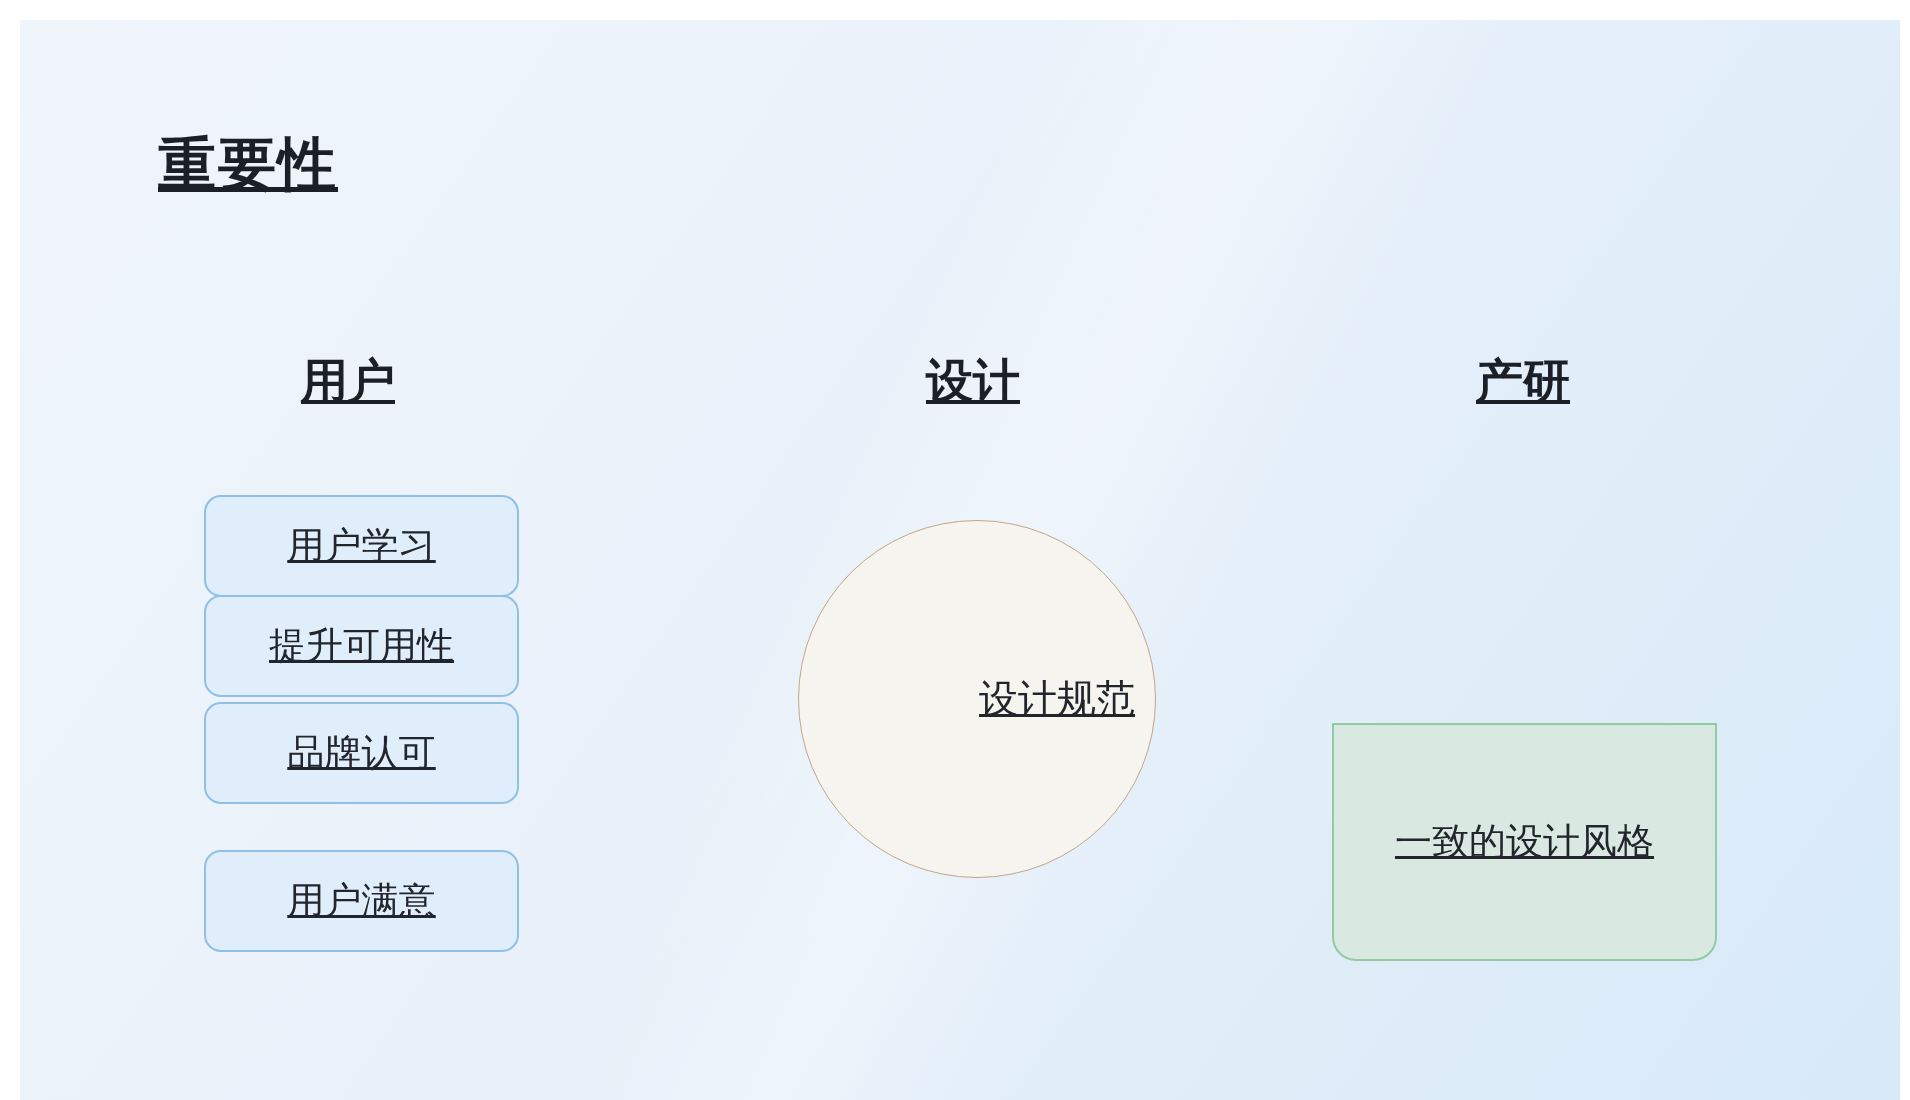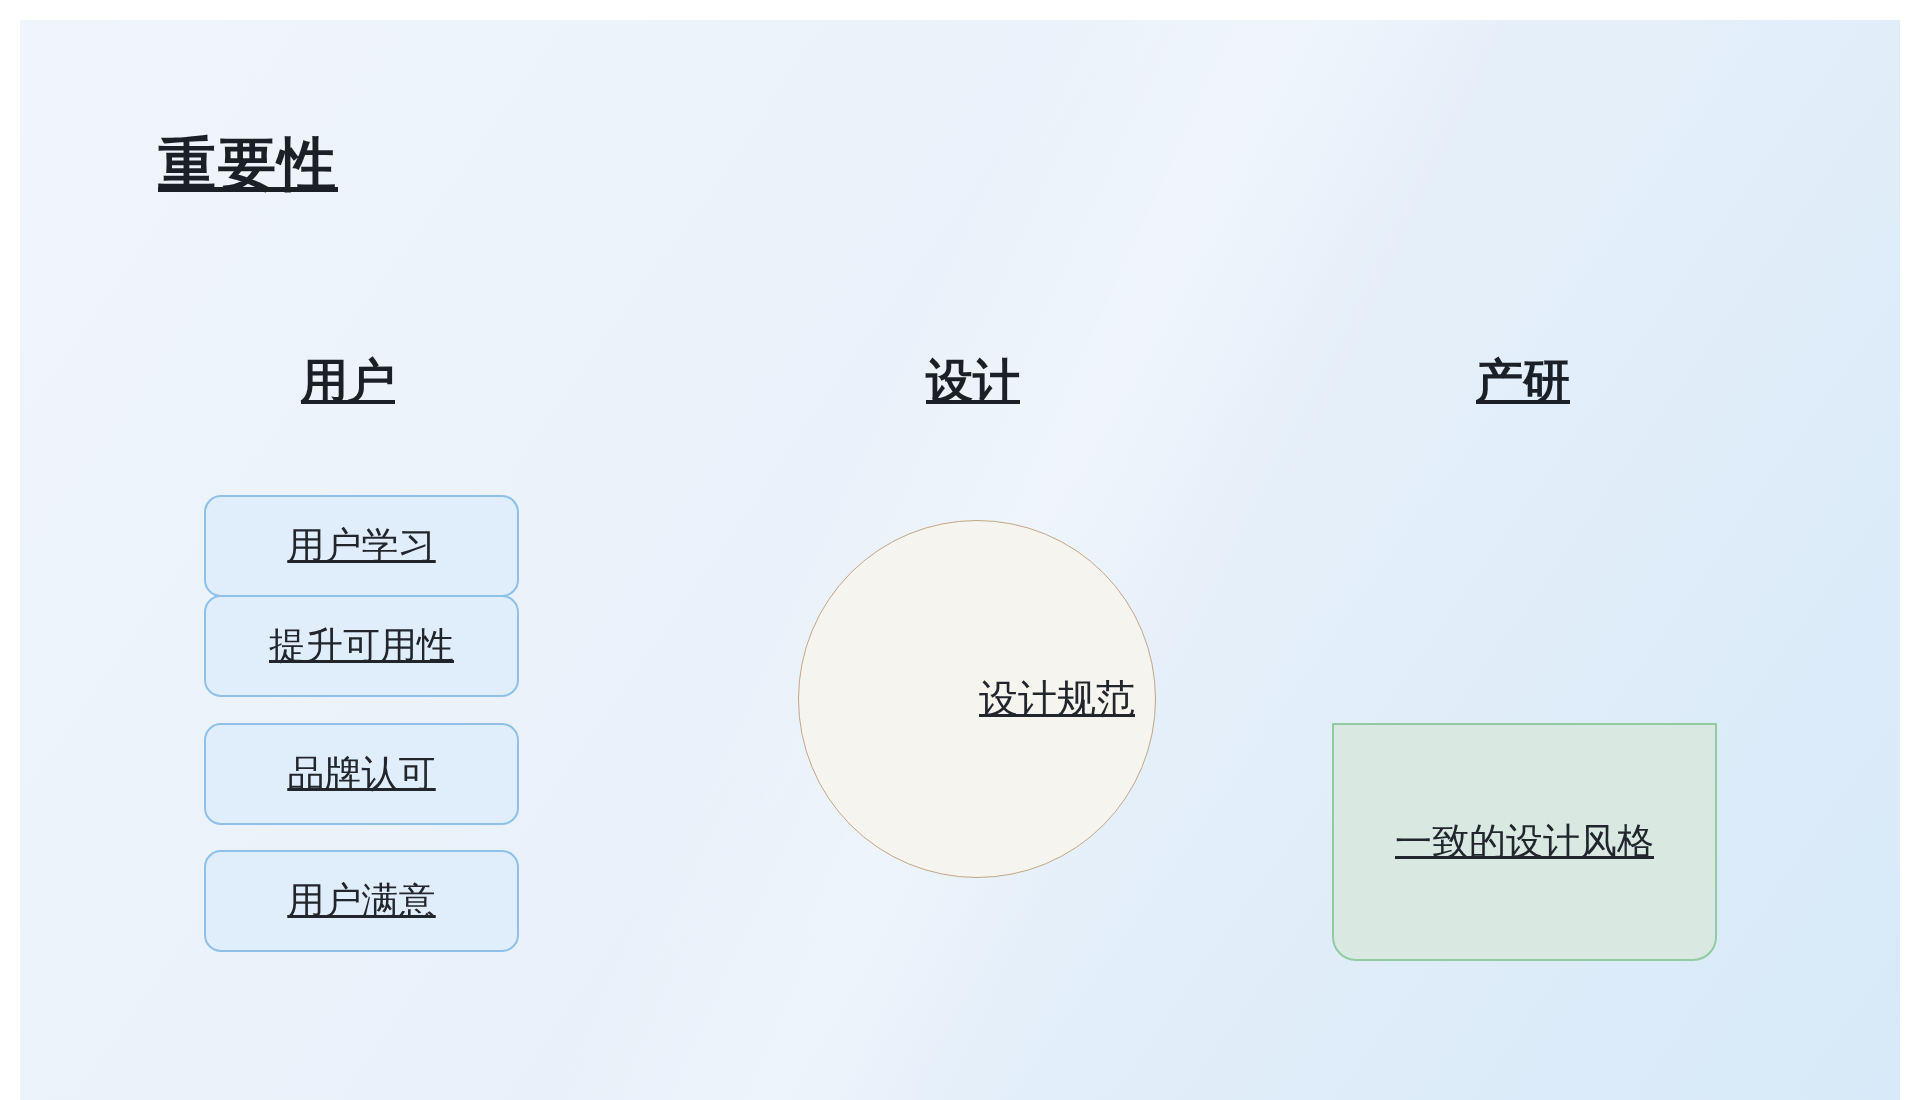--- a/index.html
+++ b/index.html
@@ -60,21 +60,21 @@
   .card.blue {
     left: 184px;
     width: 315px;
     height: 102px;
     background: #e0eefb;
     border: 2px solid #8fc0e8;
     border-radius: 17px;
   }
   .b1 { top: 429px; margin-top: 46px; }
   .b2 { top: 575px; }
-  .b3 { top: 703px; justify-content: center; }
+  .b3 { top: 682px; justify-content: center; }
   .b4 { top: 830px; }
 
   .circle {
     position: absolute;
     left: 778px;
     top: 500px;
     width: 358px;
     height: 358px;
     border-radius: 50%;
     background: #f5f4ef;

